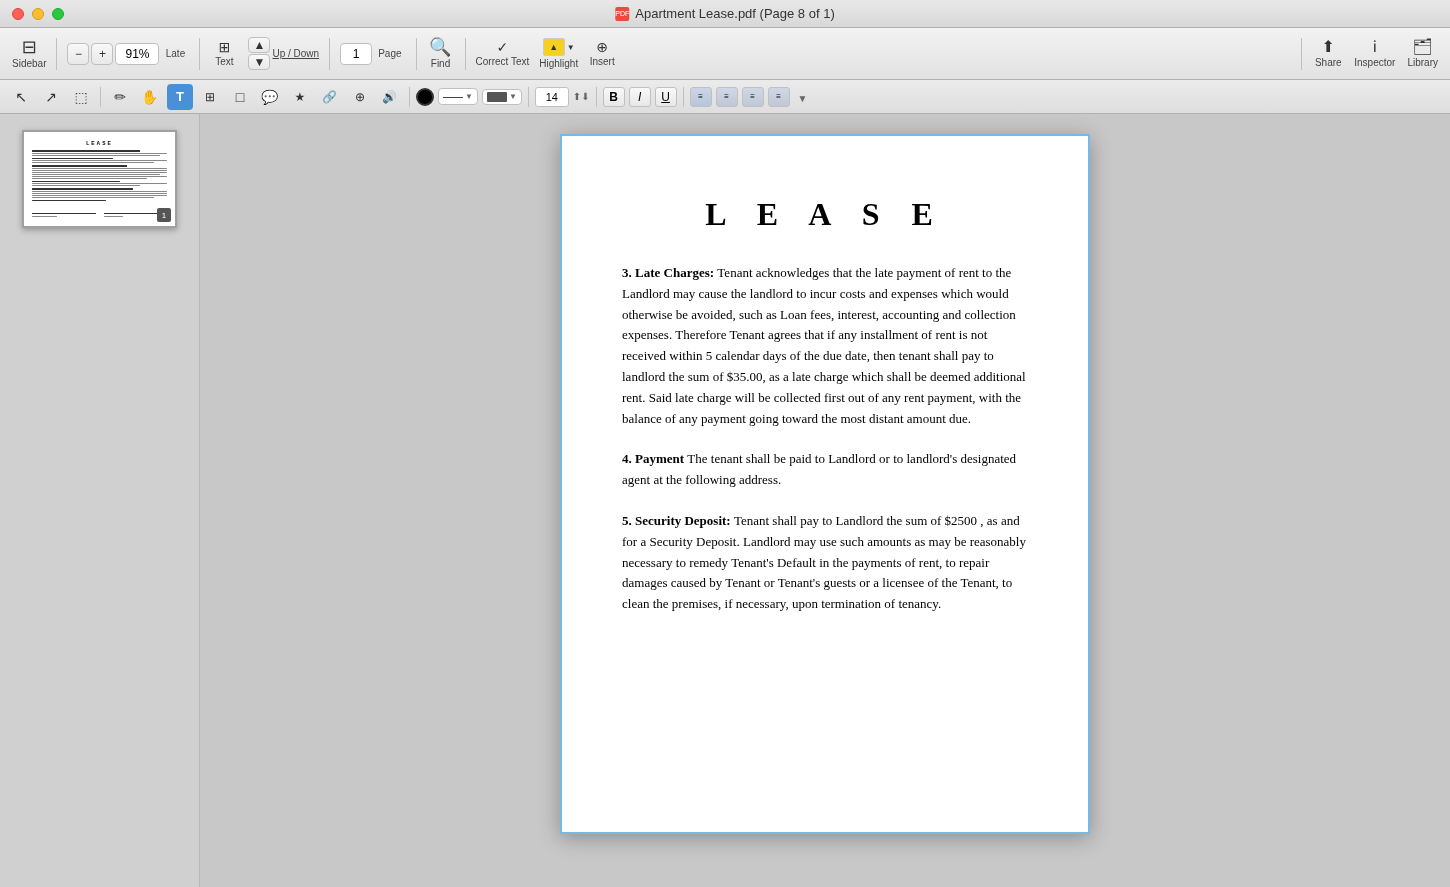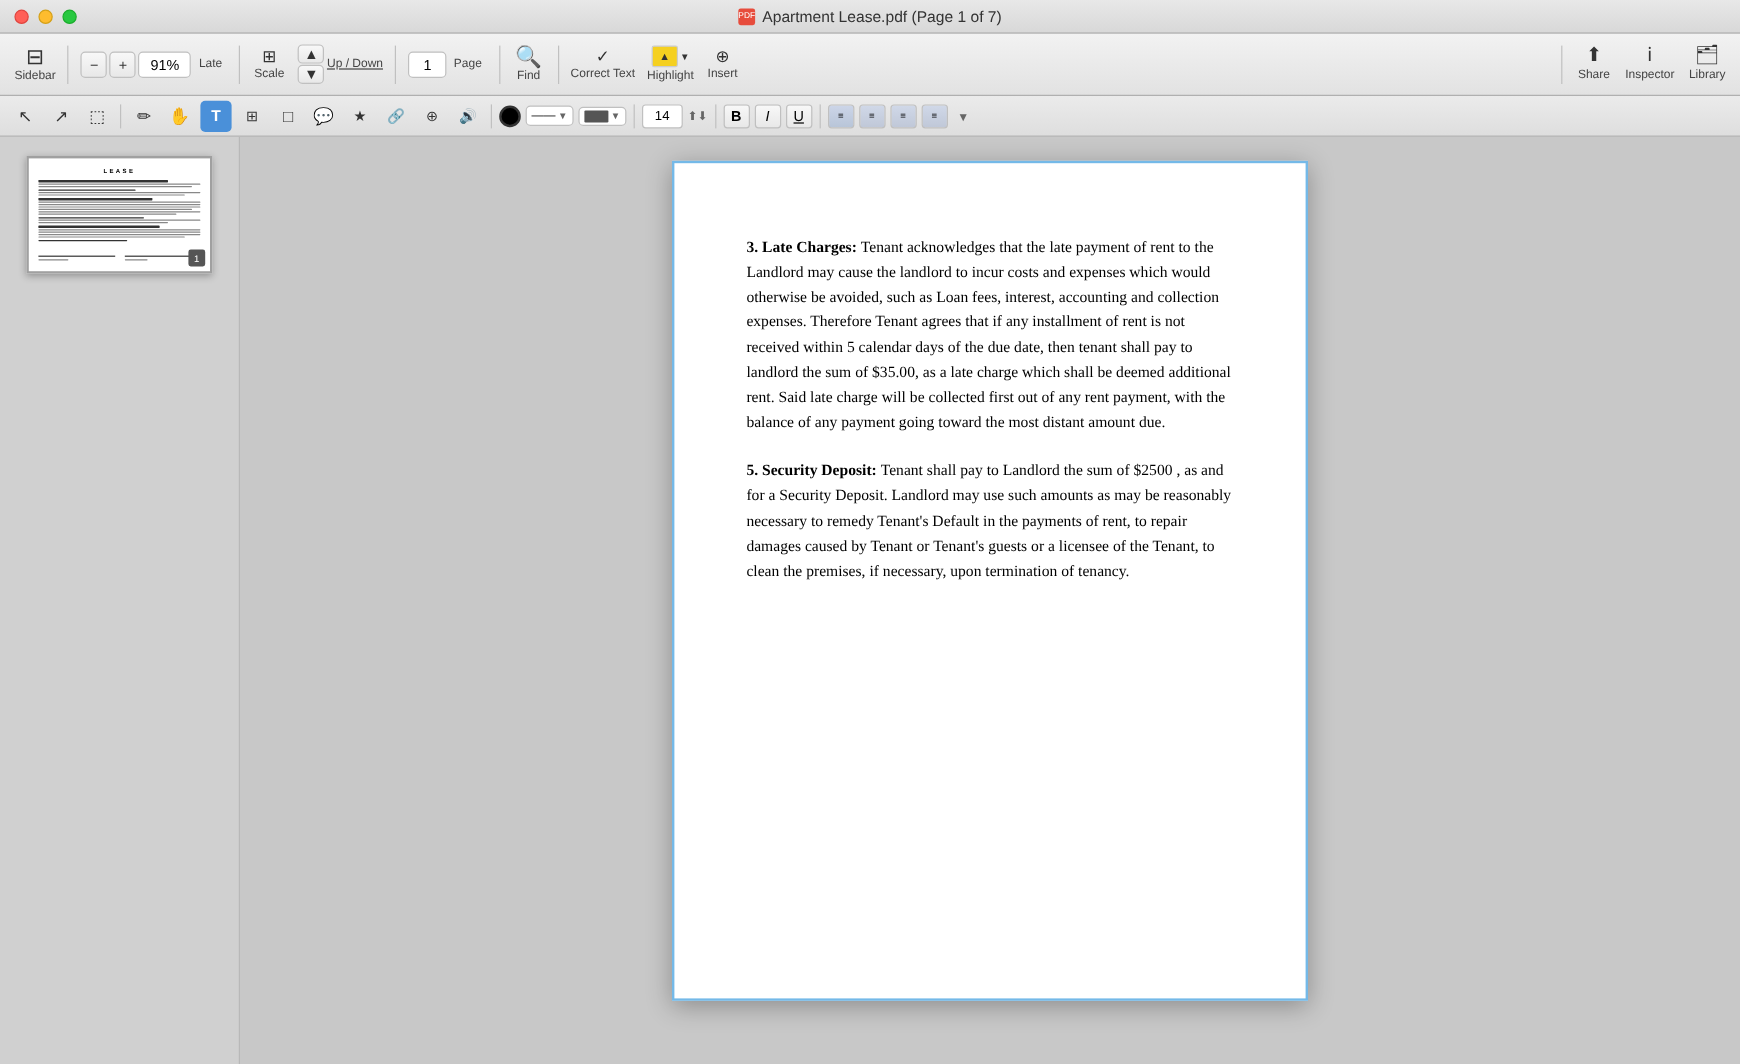--- a/index.html
+++ b/index.html
@@ -336,21 +336,21 @@
 <body>
 
 <div class="titlebar">
   <div class="traffic-lights">
     <div class="traffic-light tl-close"></div>
     <div class="traffic-light tl-min"></div>
     <div class="traffic-light tl-max"></div>
   </div>
   <div class="titlebar-title">
     <div class="pdf-icon">PDF</div>
-    <span>Apartment Lease.pdf (Page 1 of 7)</span>
+    <span>Apartment Lease.pdf (Page 8 of 1)</span>
   </div>
 </div>
 
 <div class="toolbar">
 
   <div class="toolbar-btn">
     <span class="icon">⊟</span>
     <span class="label">Sidebar</span>
   </div>
 
@@ -362,21 +362,21 @@
     <div class="zoom-value">91%</div>
     <div class="toolbar-btn" style="height:36px;min-width:28px;">
       <span class="label">Late</span>
     </div>
   </div>
 
   <div class="toolbar-separator"></div>
 
   <div class="toolbar-btn">
     <span class="icon" style="font-size:14px;">⊞</span>
-    <span class="label">Scale</span>
+    <span class="label">Text</span>
   </div>
 
   <div class="toolbar-group">
     <div style="display:flex;flex-direction:column;align-items:center;">
       <button class="zoom-btn" style="height:16px;">▲</button>
       <button class="zoom-btn" style="height:16px;margin-top:1px;">▼</button>
     </div>
     <span class="label" style="font-size:10px;color:#444;text-decoration:underline;">Up / Down</span>
   </div>
 
@@ -540,31 +540,39 @@
           </div>
         </div>
       </div>
       <div class="page-num-badge">1</div>
     </div>
   </div>
 
   <div class="pdf-area">
     <div class="pdf-page">
 
+      <div class="pdf-title">L E A S E</div>
 
 
 
       <div class="pdf-section">
         <span class="section-title">
           <span>3.</span>
           <span>Late Charges:</span>
         </span>
         <span> Tenant acknowledges that the late payment of rent to the Landlord may cause the landlord to incur costs and expenses which would otherwise be avoided, such as Loan fees, interest, accounting and collection expenses.  Therefore Tenant agrees that if any installment of rent is not received within 5 calendar days of the due date, then tenant shall pay to landlord the sum of $35.00, as a late charge which shall be deemed additional rent. Said late charge will be collected first out of any rent payment, with the balance of any payment going toward the most distant amount due.</span>
       </div>
 
+      <div class="pdf-section">
+        <span class="section-title">
+          <span>4.</span>
+          <span>Payment</span>
+        </span>
+        <span> The tenant shall be paid to Landlord or to landlord's designated agent at the following address.</span>
+      </div>
 
       <div class="pdf-section">
         <span class="section-title">
           <span>5.</span>
           <span>Security Deposit:</span>
         </span>
         <span>  Tenant shall pay to Landlord the sum of $2500 , as and for a Security Deposit. Landlord may use such amounts as may be reasonably necessary to remedy Tenant's Default in the payments of rent, to repair damages caused by Tenant or Tenant's guests or a licensee of the Tenant, to clean the premises, if necessary, upon termination of tenancy.</span>
       </div>
 
 

